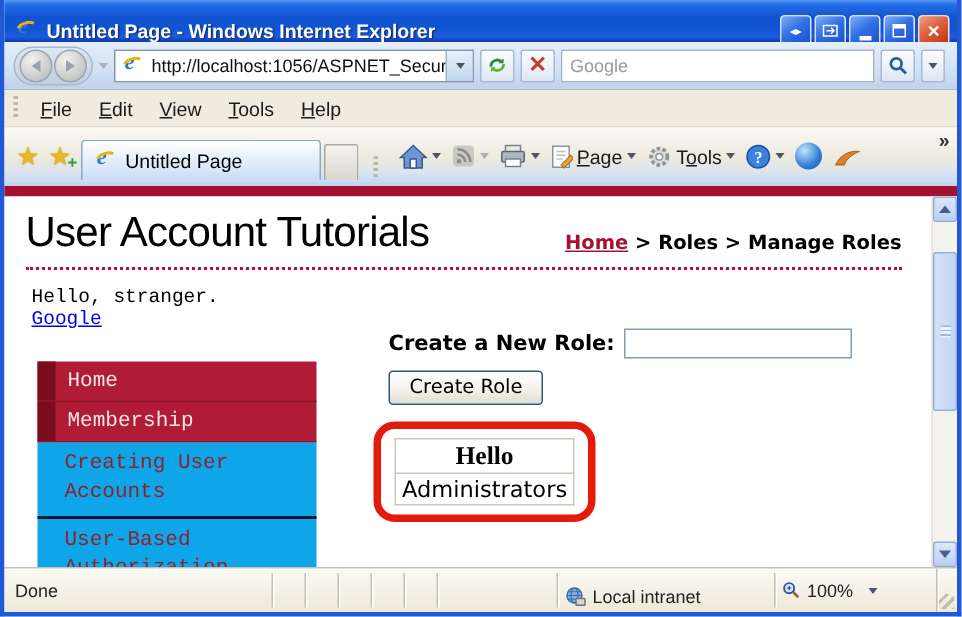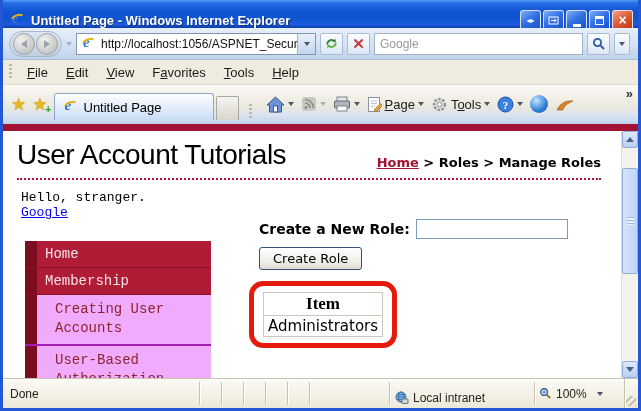--- a/index.html
+++ b/index.html
@@ -91,21 +91,21 @@
 
   .columns { display: flex; margin-top: 10px; }
   .sidebar { width: 236px; flex: none; padding-left: 4px; font-family: Liberation Mono, monospace; }
   .greeting { font-size: 13px; color: #000; }
   .login a { font-size: 13px; color: #0000EE; }
   .navmenu { margin-top: 21px; margin-left: 4px; width: 186px; }
   .nav-item { display: flex; cursor: pointer; }
   .nav-strip { width: 12px; flex: none; background: #7A0E20; }
   .nav-item.main { background: #B01C36; border-bottom: 1px solid #8F1229; }
   .nav-item.main .nav-label { color: #F6E3E5; font-size: 14px; padding: 5px 6px 5px 8px; }
-  .nav-item.sub { background: #f0abfc; border-bottom: 2px solid #a21caf; }
+  .nav-item.sub { background: #0ea5e9; border-bottom: 2px solid #0f172a; flex-direction: column; }
   .nav-item.sub .nav-label { color: #8E2330; font-size: 14px; padding: 5px 6px 6px 18px; line-height: 1.35; }
 
   .main-col { flex: 1; padding-left: 6px; }
   h2.page-heading { font: bold 24px "DejaVu Sans", sans-serif; color: #000; margin-top: 2px; }
   .create-row { margin-top: 29px; display: flex; align-items: center; }
   .create-label { font-size: 14px; font-weight: bold; white-space: nowrap; }
   .create-input { width: 152px; height: 20px; margin-left: 6px; border: 1px solid #7F9DB9; font: 13px "DejaVu Sans", sans-serif; padding: 0 2px; }
   .xp-btn { margin-top: 8px; height: 23px; padding: 0 13px; font: 13px "DejaVu Sans", sans-serif; color: #000;
     border: 1px solid #33517A; border-radius: 3px; background: linear-gradient(#FFFFFF,#F2F0E9 60%,#E0DDD0); cursor: pointer; }
   .annotation { margin-top: 11px; margin-left: -10px; width: fit-content;
@@ -127,21 +127,21 @@
     background: repeating-linear-gradient(180deg,#9FB8E2 0 1px,#EAF1FC 1px 3px); }
   .sb-track-rest { flex: 1; }
   .sb-down { margin-top: auto; }
 
   
   .statusbar { height: 30px; flex: none; display: flex; align-items: stretch; font-size: 12px; color: #222;
     background: linear-gradient(#FBFAF4,#EDE9D8); border-top: 1px solid #C6C2B1; box-shadow: inset 0 1px 0 #FFFFFF; }
   .sb-cell { display: flex; align-items: center; border-left: 1px solid #C6C2B1; box-shadow: inset 1px 0 0 #fff; margin: 3px 0; padding: 0 4px; }
   .sb-status { flex: 1; border-left: none; box-shadow: none; padding-left: 7px; }
   .w22 { width: 22px; flex: none; } .w80 { width: 80px; flex: none; }
-  .w145 { width: 145px; flex: none; align-items: flex-end; } .w90 { width: 90px; flex: none; }
+  .w145 { width: 145px; flex: none; align-items: flex-end; } .w90 { width: 108px; flex: none; }
   .gripcorner { width: 14px; flex: none; margin: 0; position: relative; }
   .gripcorner::after { content: ""; position: absolute; right: 2px; bottom: 2px; width: 10px; height: 10px;
     background: repeating-linear-gradient(135deg,transparent 0 3px,#B4B09E 3px 5px); opacity: .75; }
   svg { display: block; }
 </style>
 </head>
 <body>
 
 <div class="window">
 
@@ -204,21 +204,20 @@
     <span class="sq-btn" style="width:16px;">
         <span class="caret"></span>
       </span>
   </div>
 
   <div class="menubar">
     <span class="grip-v"></span>
     <span class="menu-item"><span></span><span class="accel">F</span><span>ile</span></span>
     <span class="menu-item"><span></span><span class="accel">E</span><span>dit</span></span>
     <span class="menu-item"><span></span><span class="accel">V</span><span>iew</span></span>
-    <span class="menu-item"><span>F</span><span class="accel">a</span><span>vorites</span></span>
     <span class="menu-item"><span></span><span class="accel">T</span><span>ools</span></span>
     <span class="menu-item"><span></span><span class="accel">H</span><span>elp</span></span>
   </div>
 
   <div class="toolbar">
     <span class="star-btns">
       <span class="star">★</span>
       <span class="star">★<span class="plus">+</span></span>
     </span>
     <span class="tab">
@@ -323,21 +322,21 @@
         <div class="main-col">
           <div class="create-row">
             <span class="create-label">Create a New Role:</span>
             <input class="create-input" value="" style="">
           </div>
           <button class="xp-btn">Create Role</button>
           <div class="annotation">
             <table class="grid">
               <tbody>
                   <tr>
-                    <th>Item</th>
+                    <th>Hello</th>
                   </tr>
               <tr>
                     <td>Administrators</td>
                   </tr>
             </tbody>
               </table>
           </div>
         </div>
       </div>
     </div>

